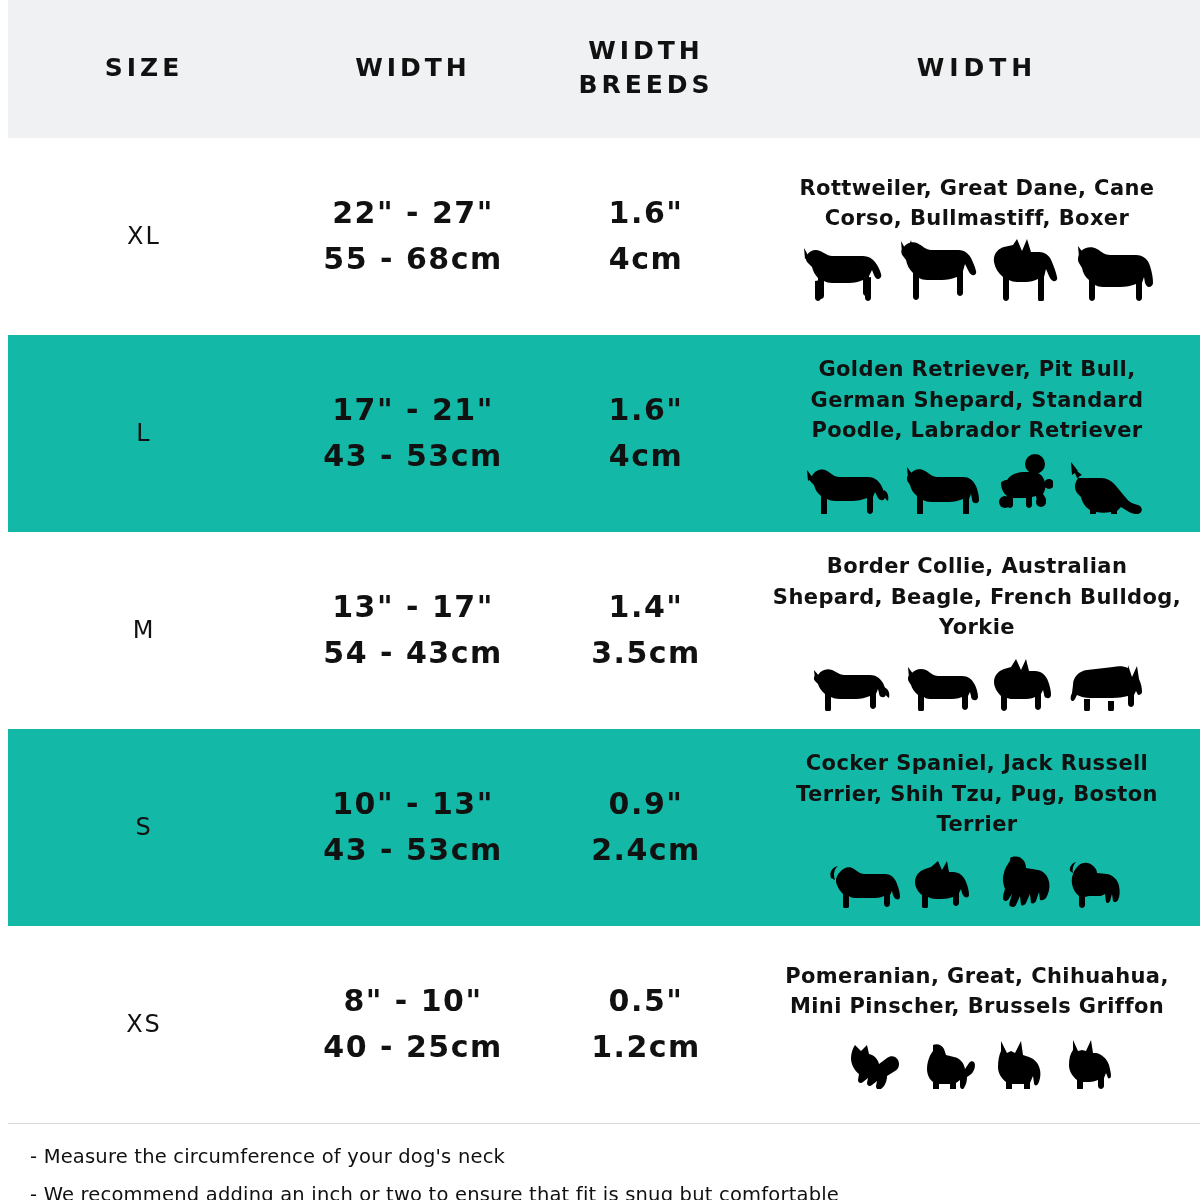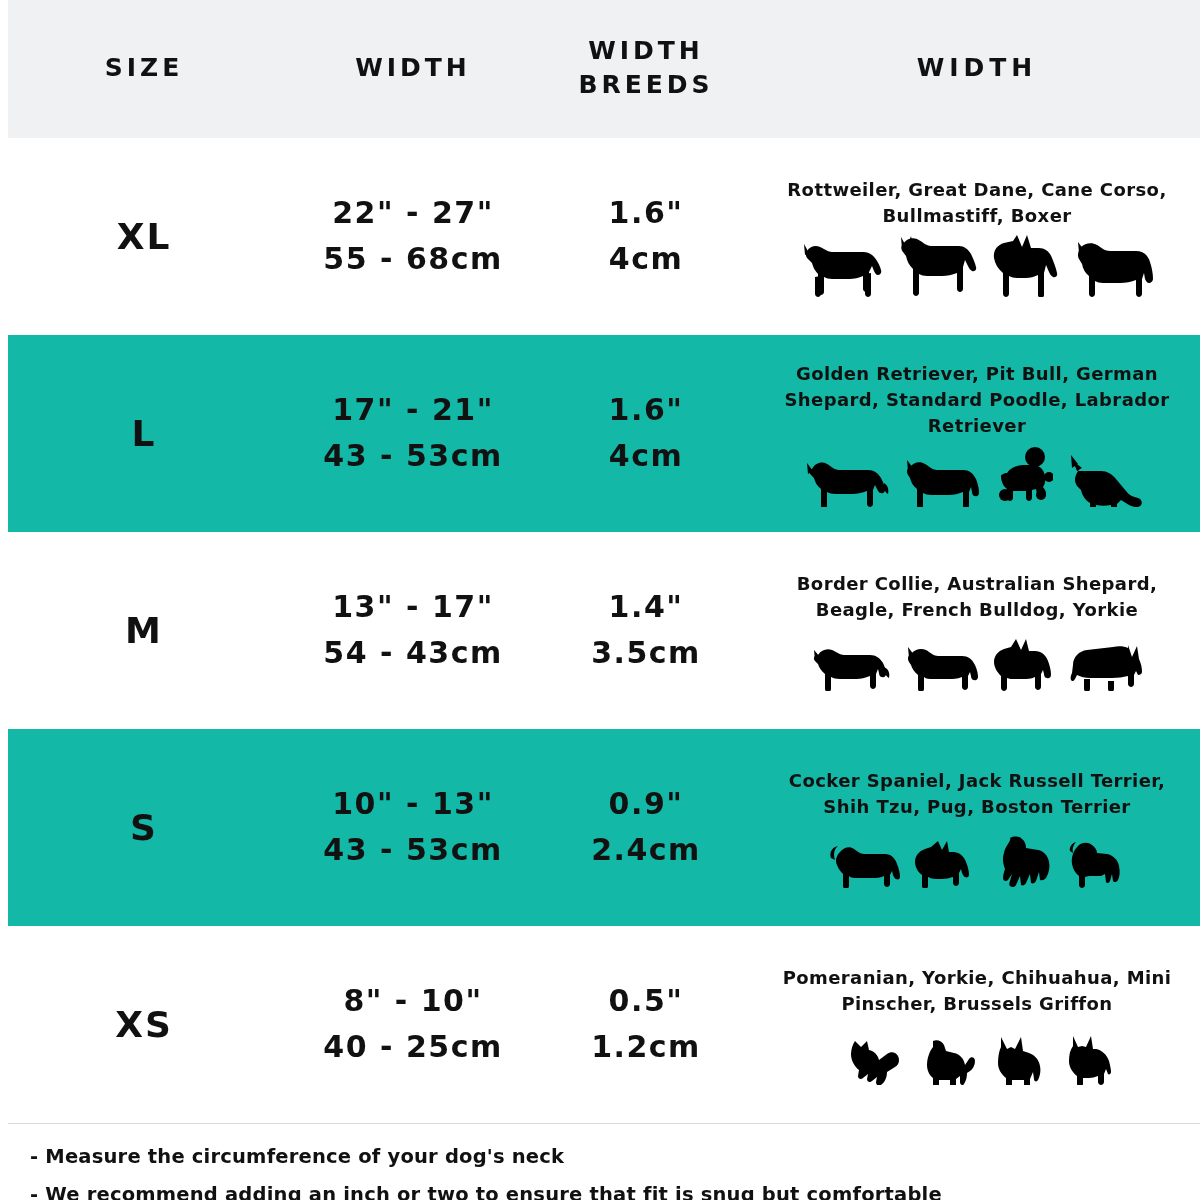--- a/index.html
+++ b/index.html
@@ -47,37 +47,37 @@
 
   tbody td {
     text-align: center;
     vertical-align: middle;
     padding: 0;
     border: none;
   }
   tbody tr { height: 197px; }
 
   .size-label {
-    font-size: 36px;
-    font-weight: bold;
+    font-size: 24px;
+    font-weight: normal;
     letter-spacing: 2px;
   }
   .meas {
     font-size: 30px;
     font-weight: bold;
     line-height: 1.52;
     letter-spacing: 1.5px;
     white-space: nowrap;
   }
 
   .breed-cell {
     padding: 8px 24px 6px 24px;
   }
   .breed-text {
-    font-size: 18px;
+    font-size: 21px;
     font-weight: bold;
     line-height: 1.45;
     letter-spacing: 0.4px;
     margin-bottom: 6px;
   }
   .silhouettes {
     display: flex;
     align-items: flex-end;
     justify-content: center;
     gap: 14px;
@@ -85,21 +85,21 @@
   }
   .silhouettes svg { display: block; }
 
   .notes {
     padding: 14px 22px 0 22px;
     border-top: 1px solid #d8dade;
     flex: 1;
   }
   .note {
     font-size: 19.5px;
-    font-weight: bold;
+    font-weight: normal;
     line-height: 1.95;
     letter-spacing: 0.2px;
     white-space: nowrap;
   }
 </style>
 </head>
 <body>
 
 <div class="sheet">
 
@@ -286,21 +286,21 @@
         </td>
         <td>
           <div class="meas">8" - 10"</div>
           <div class="meas cm">40 - 25cm</div>
         </td>
         <td>
           <div class="meas">0.5"</div>
           <div class="meas cm">1.2cm</div>
         </td>
         <td class="breed-cell">
-          <div class="breed-text">Pomeranian, Yorkie, Chihuahua, Mini Pinscher, Brussels Griffon</div>
+          <div class="breed-text">Pomeranian, Great, Chihuahua, Mini Pinscher, Brussels Griffon</div>
           <div class="silhouettes">
 
             <svg width="62" height="48" viewBox="0 0 62 48">
               <path fill="#000" d="M14 4l6 6 6-6 2 9c5 1 9 5 10 10l8-6c4-3 9-2 11 2 2 4 1 9-3 11l-8 5c0 5-2 10-6 13-2 2-5 0-5-3l1-5-5 4c-2 2-5 1-5-2l1-5-5 4c-2 2-5 1-5-2l1-6c-5-4-8-10-8-16 0-5 2-10 4-13z"></path>
             </svg>
 
             <svg width="58" height="46" viewBox="0 0 58 46">
               <path fill="#000" d="M16 2c4-2 9 0 11 4l2 6 8 2c6 1 10 6 11 12l4-6c2-3 6-2 6 2 0 4-2 8-5 10l-3 2c0 4-1 8-3 11-1 2-4 1-4-2v-6l-4 3v6c0 2-2 3-3 3s-3-1-3-3v-5H22v6c0 2-2 3-3 3s-3-1-3-3v-8c-4-3-6-8-6-13 0-6 2-13 6-18z"></path>
             </svg>
 

